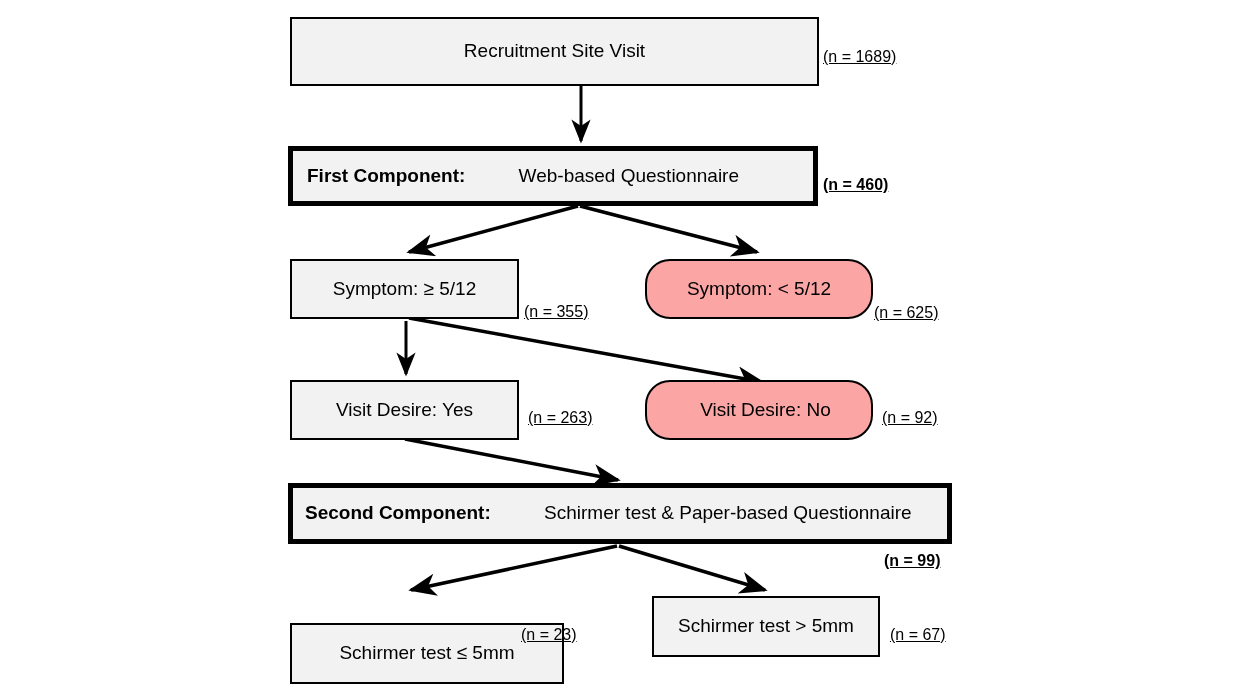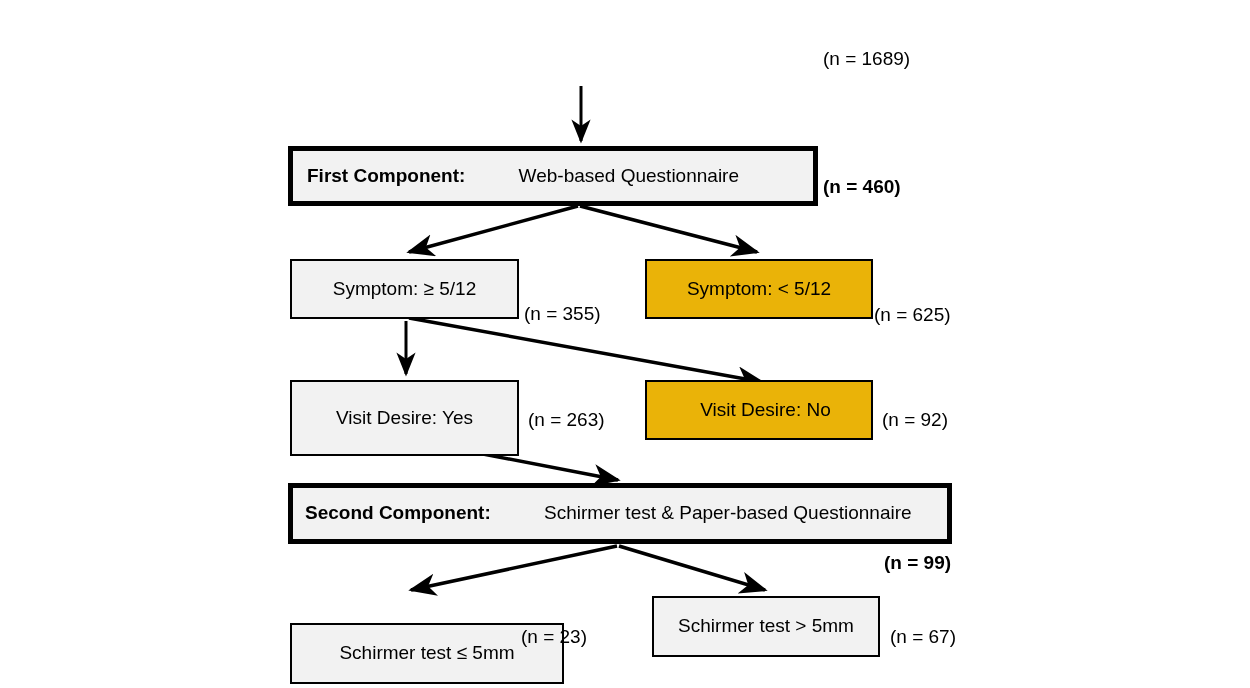--- a/index.html
+++ b/index.html
@@ -35,40 +35,42 @@
     justify-content: center;
     text-align: center;
     background: #f2f2f2;
     border: 2px solid #000000;
     font-size: 19px;
     line-height: 1.2;
     color: #000000;
     padding: 0 10px;
   }
   .node.plain-white {
-    background: #eab308;
+    background: #fca5a5;
+    border-radius: 25px;
   }
   .node.emphasis {
     border-width: 5px;
     justify-content: flex-start;
     padding-left: 14px;
     gap: 48px;
   }
   .node .lead {
     font-weight: bold;
     white-space: pre;
   }
   .node .rest {
     white-space: pre;
   }
   .count {
     position: absolute;
-    font-size: 19px;
+    font-size: 16px;
     color: #000000;
     white-space: nowrap;
+    text-decoration: underline;
   }
   .count.bold {
     font-weight: bold;
   }
 </style>
 </head>
 <body>
 
 <div id="canvas">
 
@@ -89,39 +91,42 @@
 
     <line x1="409" y1="318" x2="762" y2="382" stroke="#000000" stroke-width="3.5" marker-end="url(#arrowhead)"></line>
 
     <line x1="405" y1="439" x2="618" y2="480" stroke="#000000" stroke-width="3.5" marker-end="url(#arrowhead)"></line>
 
     <line x1="617" y1="546" x2="411" y2="590" stroke="#000000" stroke-width="3.5" marker-end="url(#arrowhead)"></line>
 
     <line x1="619" y1="546" x2="765" y2="590" stroke="#000000" stroke-width="3.5" marker-end="url(#arrowhead)"></line>
   </svg>
 
+  <div class="node" style="left:290px; top:17px; width:529px; height:69px;">
+    <span>Recruitment Site Visit</span>
+  </div>
   <div class="count" style="left:823px; top:48px;">(n = 1689)</div>
 
   <div class="node emphasis" style="left:288px; top:146px; width:530px; height:60px;">
     <span class="lead">First Component: </span>
       <span class="rest">Web-based Questionnaire</span>
   </div>
   <div class="count bold" style="left:823px; top:176px;">(n = 460)</div>
 
   <div class="node" style="left:290px; top:259px; width:229px; height:60px;">
     <span>Symptom: ≥ 5/12</span>
   </div>
   <div class="count" style="left:524px; top:303px;">(n = 355)</div>
 
   <div class="node plain-white" style="left:645px; top:259px; width:228px; height:60px;">
     <span>Symptom: &lt; 5/12</span>
   </div>
   <div class="count" style="left:874px; top:304px;">(n = 625)</div>
 
-  <div class="node" style="left:290px; top:380px; width:229px; height:76px;">
+  <div class="node" style="left:290px; top:380px; width:229px; height:60px;">
     <span>Visit Desire: Yes</span>
   </div>
   <div class="count" style="left:528px; top:409px;">(n = 263)</div>
 
   <div class="node plain-white" style="left:645px; top:380px; width:228px; height:60px;padding-left:23px;">
     <span>Visit Desire: No</span>
   </div>
   <div class="count" style="left:882px; top:409px;">(n = 92)</div>
 
   <div class="node emphasis" style="left:288px; top:483px; width:664px; height:61px;padding-left:12px;">

